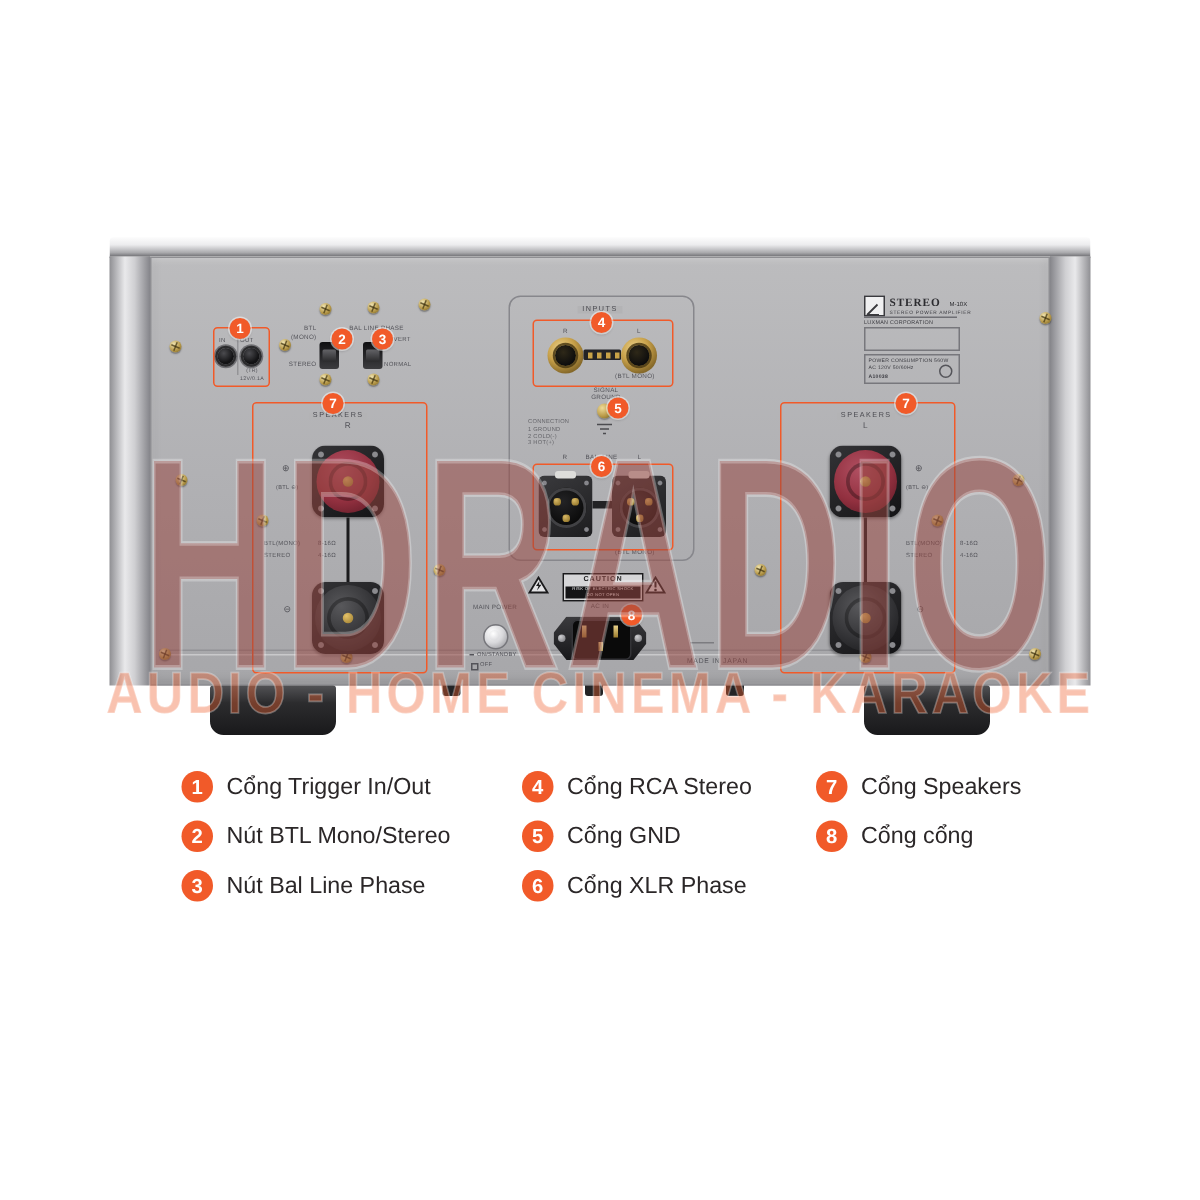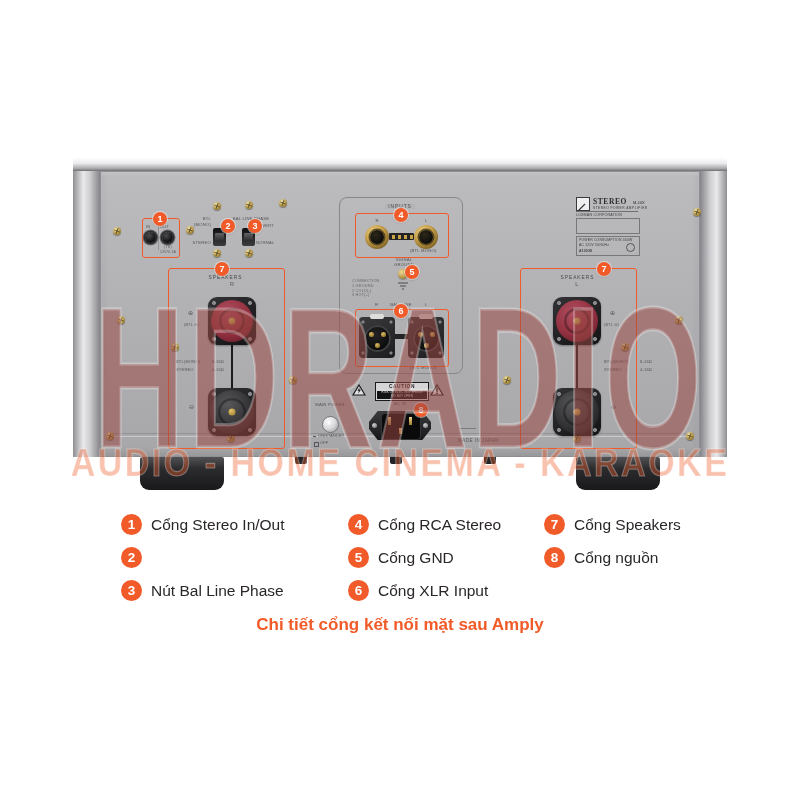--- a/index.html
+++ b/index.html
@@ -317,44 +317,44 @@
   <div class="badge sm" style="left:394px;top:304px;">6</div>
   <div class="badge sm" style="left:215px;top:262px;">7</div>
   <div class="badge sm" style="left:597px;top:262px;">7</div>
   <div class="badge sm" style="left:414px;top:403px;">8</div>
 
   <div class="wm1">HDRADIO</div>
   <div class="wm2">AUDIO - HOME CINEMA - KARAOKE</div>
 
   <div class="leg" style="left:121px;top:514px;">
     <span class="num">1</span>
-    <span class="txt">Cổng Stereo In/Out</span>
+    <span class="txt">Cổng Trigger In/Out</span>
   </div>
   <div class="leg" style="left:121px;top:547px;">
     <span class="num">2</span>
+    <span class="txt">Nút BTL Mono/Stereo</span>
   </div>
   <div class="leg" style="left:121px;top:580px;">
     <span class="num">3</span>
     <span class="txt">Nút Bal Line Phase</span>
   </div>
   <div class="leg" style="left:348px;top:514px;">
     <span class="num">4</span>
     <span class="txt">Cổng RCA Stereo</span>
   </div>
   <div class="leg" style="left:348px;top:547px;">
     <span class="num">5</span>
     <span class="txt">Cổng GND</span>
   </div>
   <div class="leg" style="left:348px;top:580px;">
     <span class="num">6</span>
-    <span class="txt">Cổng XLR Input</span>
+    <span class="txt">Cổng XLR Phase</span>
   </div>
   <div class="leg" style="left:544px;top:514px;">
     <span class="num">7</span>
     <span class="txt">Cổng Speakers</span>
   </div>
   <div class="leg" style="left:544px;top:547px;">
     <span class="num">8</span>
-    <span class="txt">Cổng nguồn</span>
-  </div>
-  <div class="caption">Chi tiết cổng kết nối mặt sau Amply</div>
+    <span class="txt">Cổng cổng</span>
+  </div>
 
 </div>
 
 </body></html>

